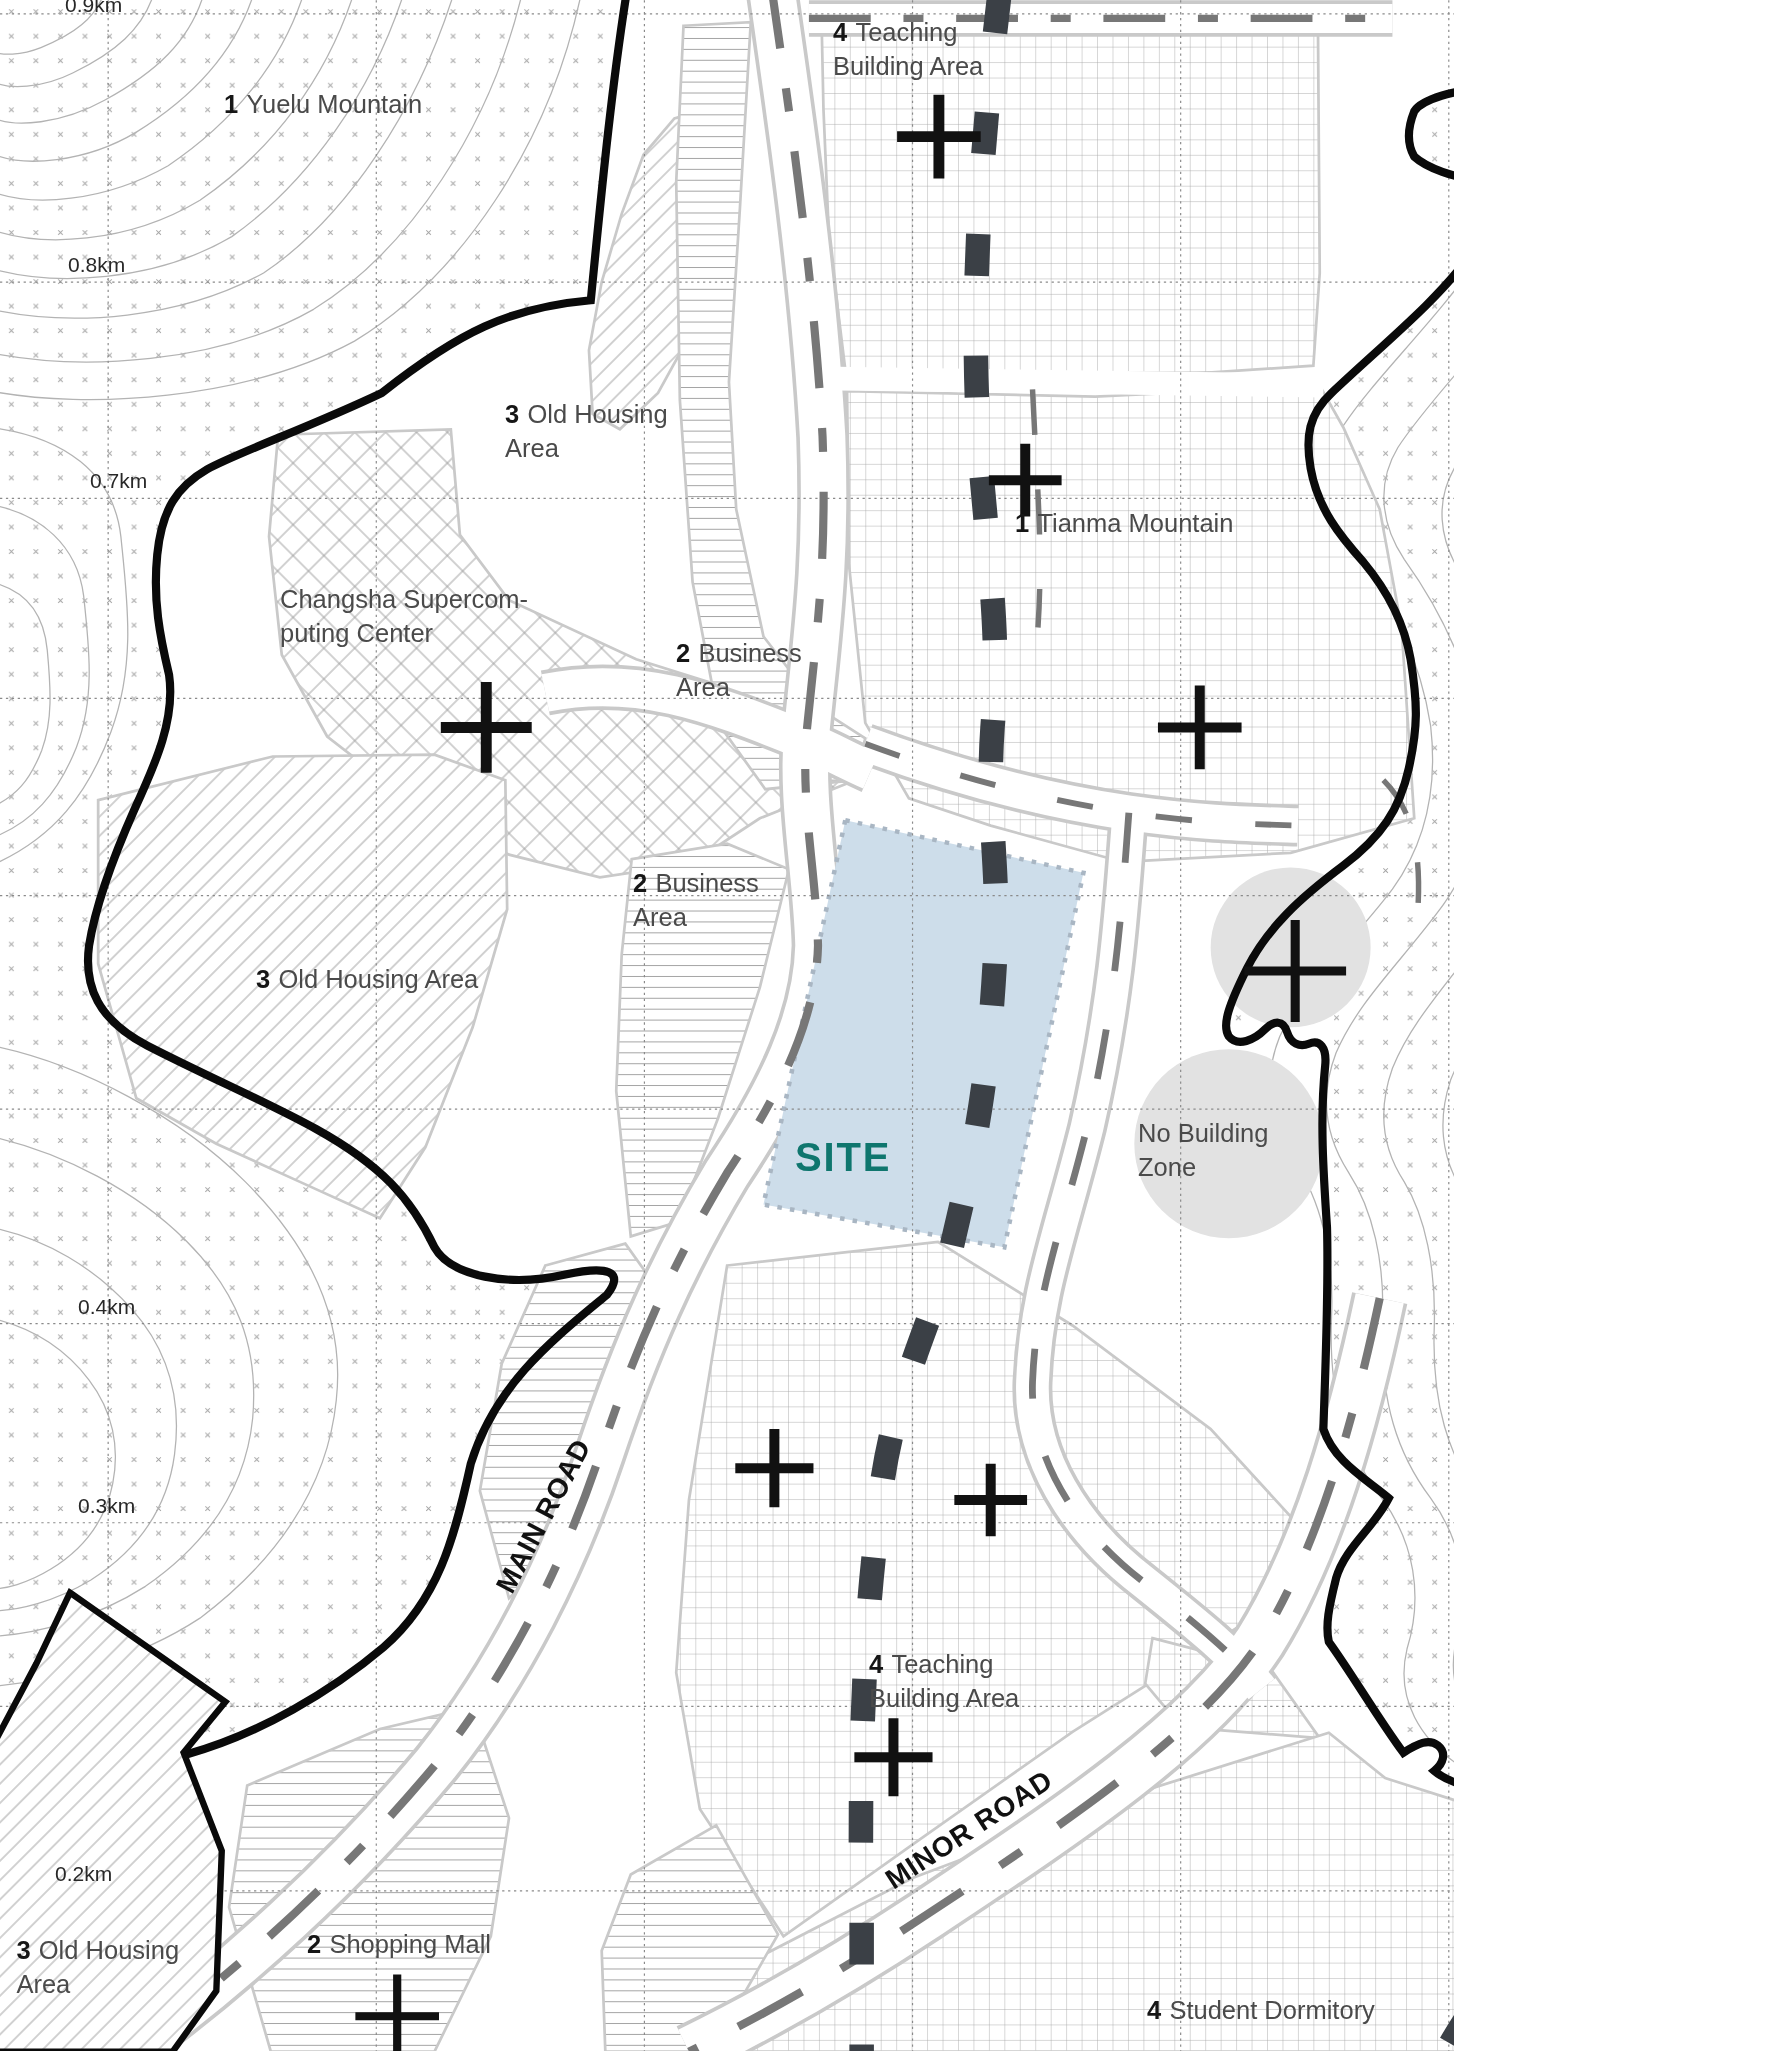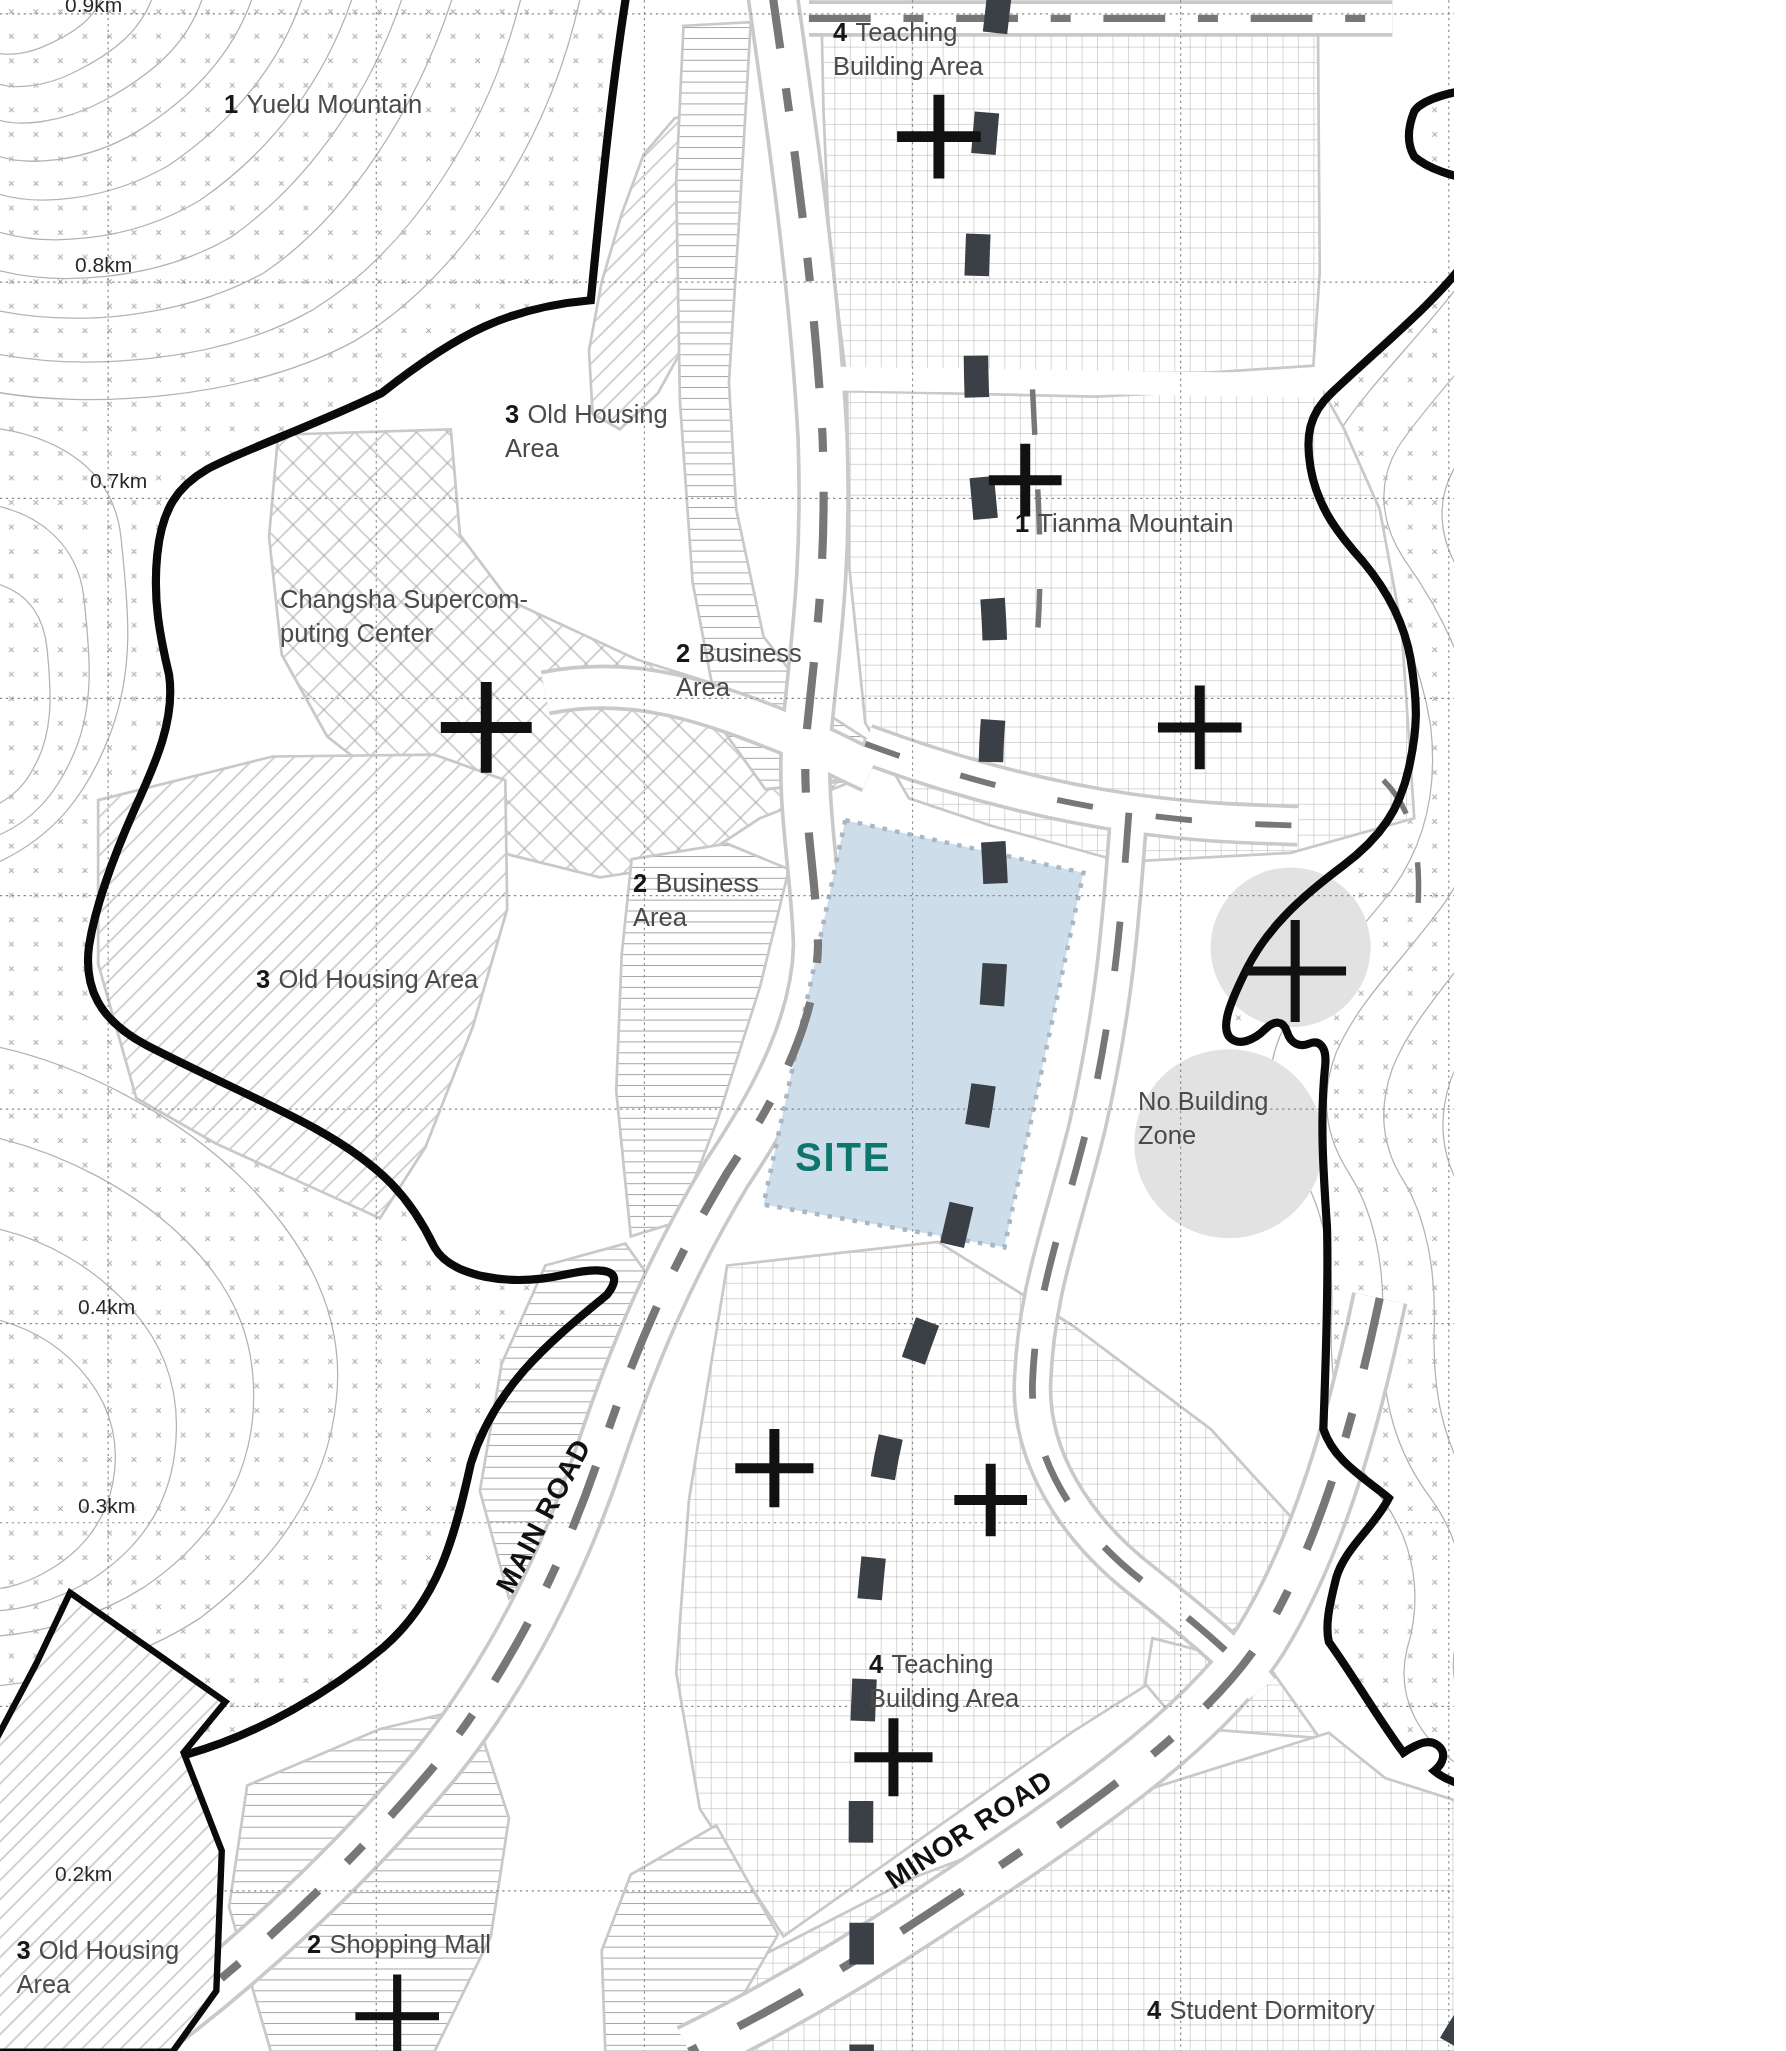--- a/index.html
+++ b/index.html
@@ -169,21 +169,21 @@
     <path stroke-width="11" d="M1274,800 H1366 M1320,754 V846"></path>
     <path stroke-width="10" d="M1369,1068 H1481 M1425,1012 V1124"></path>
     <path stroke-width="11" d="M809,1615 H895 M852,1572 V1658"></path>
     <path stroke-width="11" d="M1050,1650 H1130 M1090,1610 V1690"></path>
     <path stroke-width="11" d="M940,1933 H1026 M983,1890 V1976"></path>
     <path stroke-width="9" d="M391,2218 H483 M437,2172 V2264"></path>
   </g>
 </svg>
 
 <div class="km" style="left:65px;top:-7.3px">0.9km</div>
-<div class="km" style="left:75px;top:253px">0.8km</div>
+<div class="km" style="left:68px;top:253px">0.8km</div>
 <div class="km" style="left:90px;top:469px">0.7km</div>
 <div class="km" style="left:78px;top:1295px">0.4km</div>
 <div class="km" style="left:78px;top:1494px">0.3km</div>
 <div class="km" style="left:55px;top:1862px">0.2km</div>
 
 <div class="area-label" style="left:224px;top:87px">
   <div class="ln">
         <b>1</b>
         <span>Yuelu Mountain</span>
       </div>
@@ -245,21 +245,21 @@
       </div>
 </div>
 
 <div class="area-label" style="left:1015px;top:506px">
   <div class="ln">
         <b>1</b>
         <span>Tianma Mountain</span>
       </div>
 </div>
 
-<div class="area-label" style="left:1138px;top:1084px">
+<div class="area-label" style="left:1138px;top:1116px">
   <div class="ln">
         <span>No Building</span>
       </div>
   <div class="ln">
         <span>Zone</span>
       </div>
 </div>
 
 <div class="site-label" style="left:795px;top:1135px">SITE</div>
 

